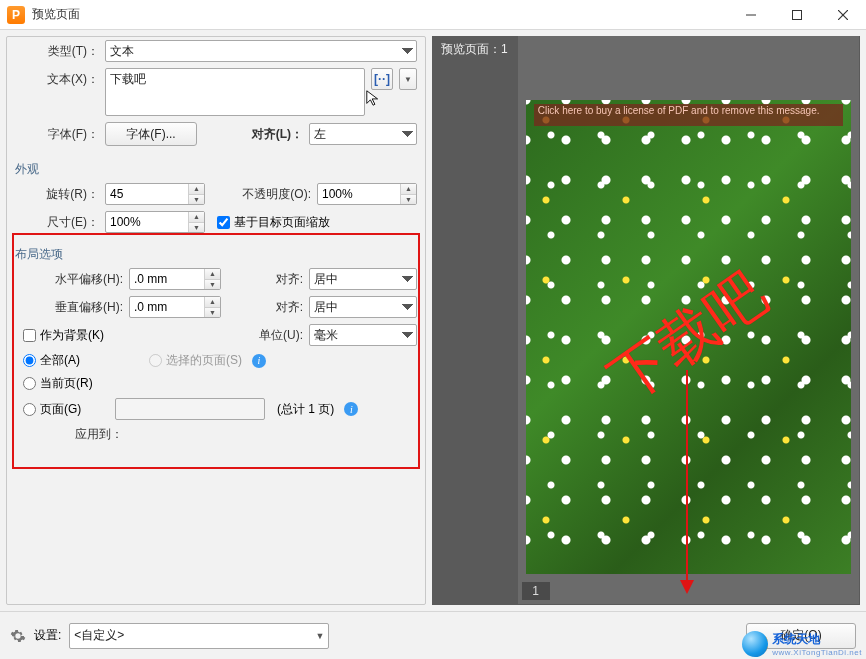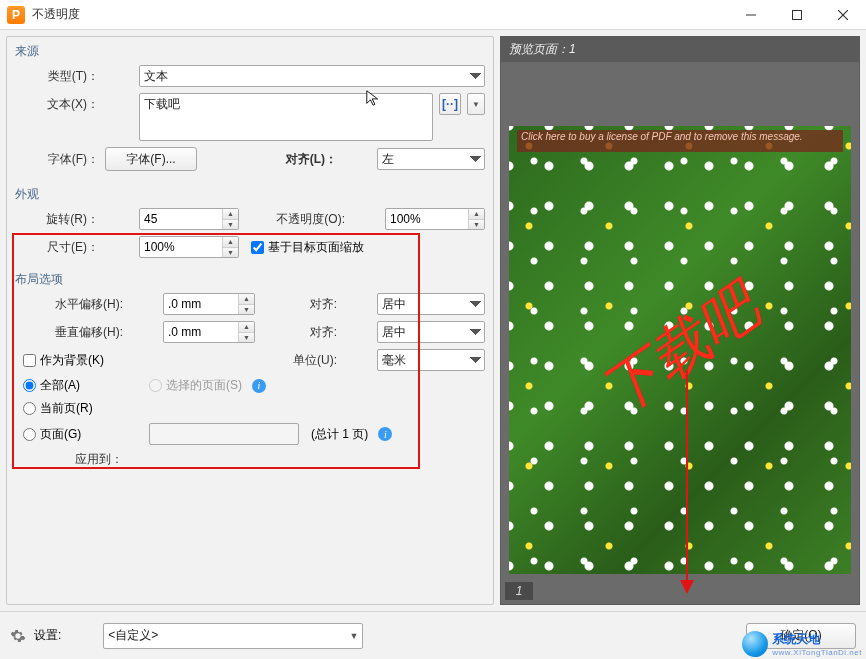--- a/index.html
+++ b/index.html
@@ -11,21 +11,21 @@
 .titlebar .app-icon { width:18px; height:18px; margin:0 7px; border-radius:3px; background:linear-gradient(#ff9a2e,#ff7b00); display:flex; align-items:center; justify-content:center; color:#fff; font-weight:bold; font-size:12px; }
 .titlebar .title { flex:0 0 auto; color:#333; }
 .titlebar .spacer { flex:1; }
 .win-btn { width:46px; height:30px; display:flex; align-items:center; justify-content:center; color:#333; }
 .win-btn svg { width:10px; height:10px; }
 
 
 .client { position:absolute; top:30px; left:0; right:0; bottom:48px; background:#f2f2f2; padding:6px; }
 .columns { display:flex; height:100%; gap:6px; }
 .leftcol { flex:0 0 418px; border:1px solid #c8c8c8; background:#f2f2f2; border-radius:2px; position:relative; }
-.rightcol { flex:1; display:flex; flex-direction:column;font-style:italic; }
+.rightcol { flex:1; display:flex; flex-direction:row; }
 
 .preview-header { background:#5a5a5a; color:#eee; padding:4px 8px; font-size:12px; border:1px solid #5a5a5a; border-bottom:none; }
 .preview-body { flex:1; background:#6b6b6b; border:1px solid #5a5a5a; border-top:none; display:flex; flex-direction:column; padding:4px; position:relative; }
 .preview-image { flex:1; margin:60px 4px 8px 4px; position:relative; overflow:hidden; background:
   radial-gradient(#fff 4px, transparent 5px) 340px 260px / 40px 40px,
   radial-gradient(#fff 3px, transparent 4px) 300px 360px / 50px 50px,
   radial-gradient(#ffe43a 3px, transparent 4px) 60px 300px / 80px 80px,
   linear-gradient(135deg,#2d6a1e,#3f8a28 40%,#2a5d19 70%,#3c7f25);
 }
 .wm-text { position:absolute; left:50%; top:50%; transform:translate(-50%,-50%) rotate(-35deg); color:#ff2a1a; font-size:58px; font-family:"SimSun","宋体",serif; white-space:nowrap; font-weight:normal; text-shadow:0 0 1px rgba(0,0,0,.2); }
@@ -38,21 +38,21 @@
 
 
 .section-title { color:#4a6a8a; padding:6px 8px 2px 8px; font-size:12px; }
 .row { display:flex; align-items:center; padding:3px 8px; gap:6px; }
 .lbl { text-align:right; color:#333; }
 .lbl.w84 { width:84px; }
 .lbl.w60 { width:60px;font-weight:bold; }
 .lbl.w38 { width:38px; }
 
 select, input[type=text], textarea, .spin, .combo {
-  background:#fff; border:1px solid #a8a8a8; border-radius:2px; padding:2px 4px; height:22px; font-size:12px; color:#222;margin-left:34px;
+  background:#fff; border:1px solid #a8a8a8; border-radius:2px; padding:2px 4px; height:22px; font-size:12px; color:#222;
 }
 select { appearance:none; padding-right:18px; background-image:linear-gradient(45deg,transparent 46%,#555 46%),linear-gradient(-45deg,transparent 46%,#555 46%); background-repeat:no-repeat; background-size:6px 6px,6px 6px; background-position:right 8px center,right 3px center; }
 .combo { display:flex; align-items:center; justify-content:space-between; }
 .combo .caret { font-size:9px; color:#555; margin-left:4px; }
 textarea { height:48px; resize:none; flex:1; }
 
 .spin { display:flex; align-items:center; padding:0; }
 .spin input { border:none; outline:none; flex:1; padding:2px 4px; width:100%; font-size:12px; }
 .spin .spinbtns { width:16px; height:100%; display:flex; flex-direction:column; border-left:1px solid #cfcfcf; }
 .spin .spinbtns div { flex:1; display:flex; align-items:center; justify-content:center; font-size:7px; color:#555; background:linear-gradient(#fafafa,#e6e6e6); }
@@ -82,21 +82,21 @@
 
 input[type=checkbox], input[type=radio] { margin:0 4px 0 0; vertical-align:middle; }
 .info-icon { display:inline-flex; width:14px; height:14px; border-radius:50%; background:#3a9bf3; color:#fff; align-items:center; justify-content:center; font-size:10px; font-style:italic; font-family:Georgia,serif; margin-left:4px; }
 label { display:inline-flex; align-items:center; }
 </style>
 </head>
 <body>
 
 <div class="titlebar">
   <div class="app-icon">P</div>
-  <div class="title">不透明度</div>
+  <div class="title">预览页面</div>
   <div class="spacer"></div>
   <div class="win-btn">
       <svg viewBox="0 0 10 10">
         <line x1="0" y1="5" x2="10" y2="5" stroke="currentColor" stroke-width="1"></line>
       </svg>
     </div>
   <div class="win-btn">
       <svg viewBox="0 0 10 10">
         <rect x="0.5" y="0.5" width="9" height="9" fill="none" stroke="currentColor" stroke-width="1"></rect>
       </svg>
@@ -113,21 +113,20 @@
   <div class="columns">
 
     <div class="leftcol">
 
       <div class="pursor">
         <svg viewBox="0 0 20 20">
             <path d="M2 2 L2 16 L6 12 L9 18 L11 17 L8 11 L14 11 Z" fill="#fff" stroke="#000" stroke-width="1"></path>
           </svg>
       </div>
 
-      <div class="section-title">来源</div>
       <div class="row">
         <span class="lbl w84">类型(T)：</span>
         <select style="flex:1"><option>文本</option></select>
       </div>
       <div class="row" style="align-items:flex-start">
         <span class="lbl w84" style="padding-top:3px">文本(X)：</span>
         <textarea style="">下载吧</textarea>
         <div style="display:flex;flex-direction:column;gap:2px">
           <div class="iconbtn">[··]</div>
         </div>

